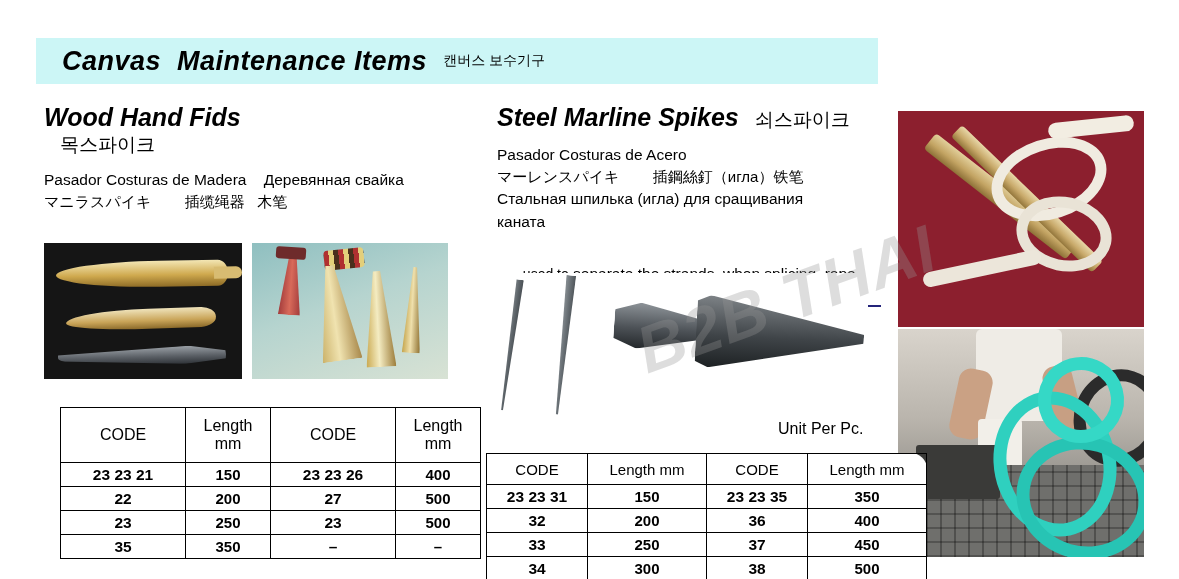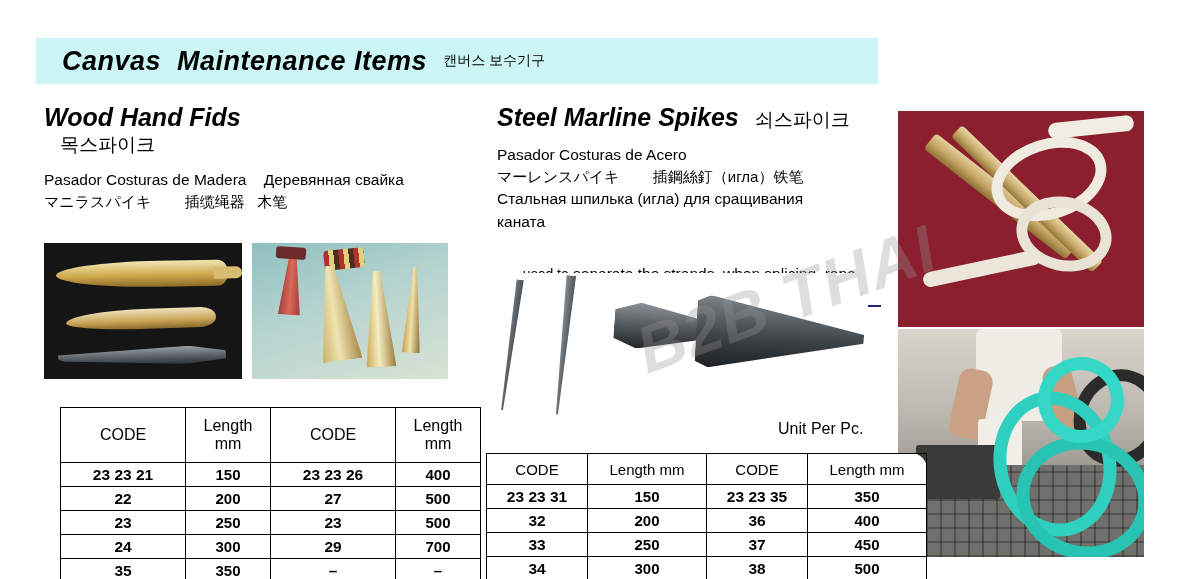--- a/index.html
+++ b/index.html
@@ -455,26 +455,20 @@
         <td class="bold-code">27</td>
         <td>500</td>
       </tr>
       <tr>
         <td class="bold-code">23</td>
         <td>250</td>
         <td class="bold-code">23</td>
         <td>500</td>
       </tr>
       <tr>
-        <td class="bold-code">24</td>
-        <td>300</td>
-        <td class="bold-code">29</td>
-        <td>700</td>
-      </tr>
-      <tr>
         <td class="bold-code">35</td>
         <td>350</td>
         <td class="bold-code">–</td>
         <td>–</td>
       </tr>
     </tbody>
   </table>
 
   <table id="table-steel">
     <thead>

